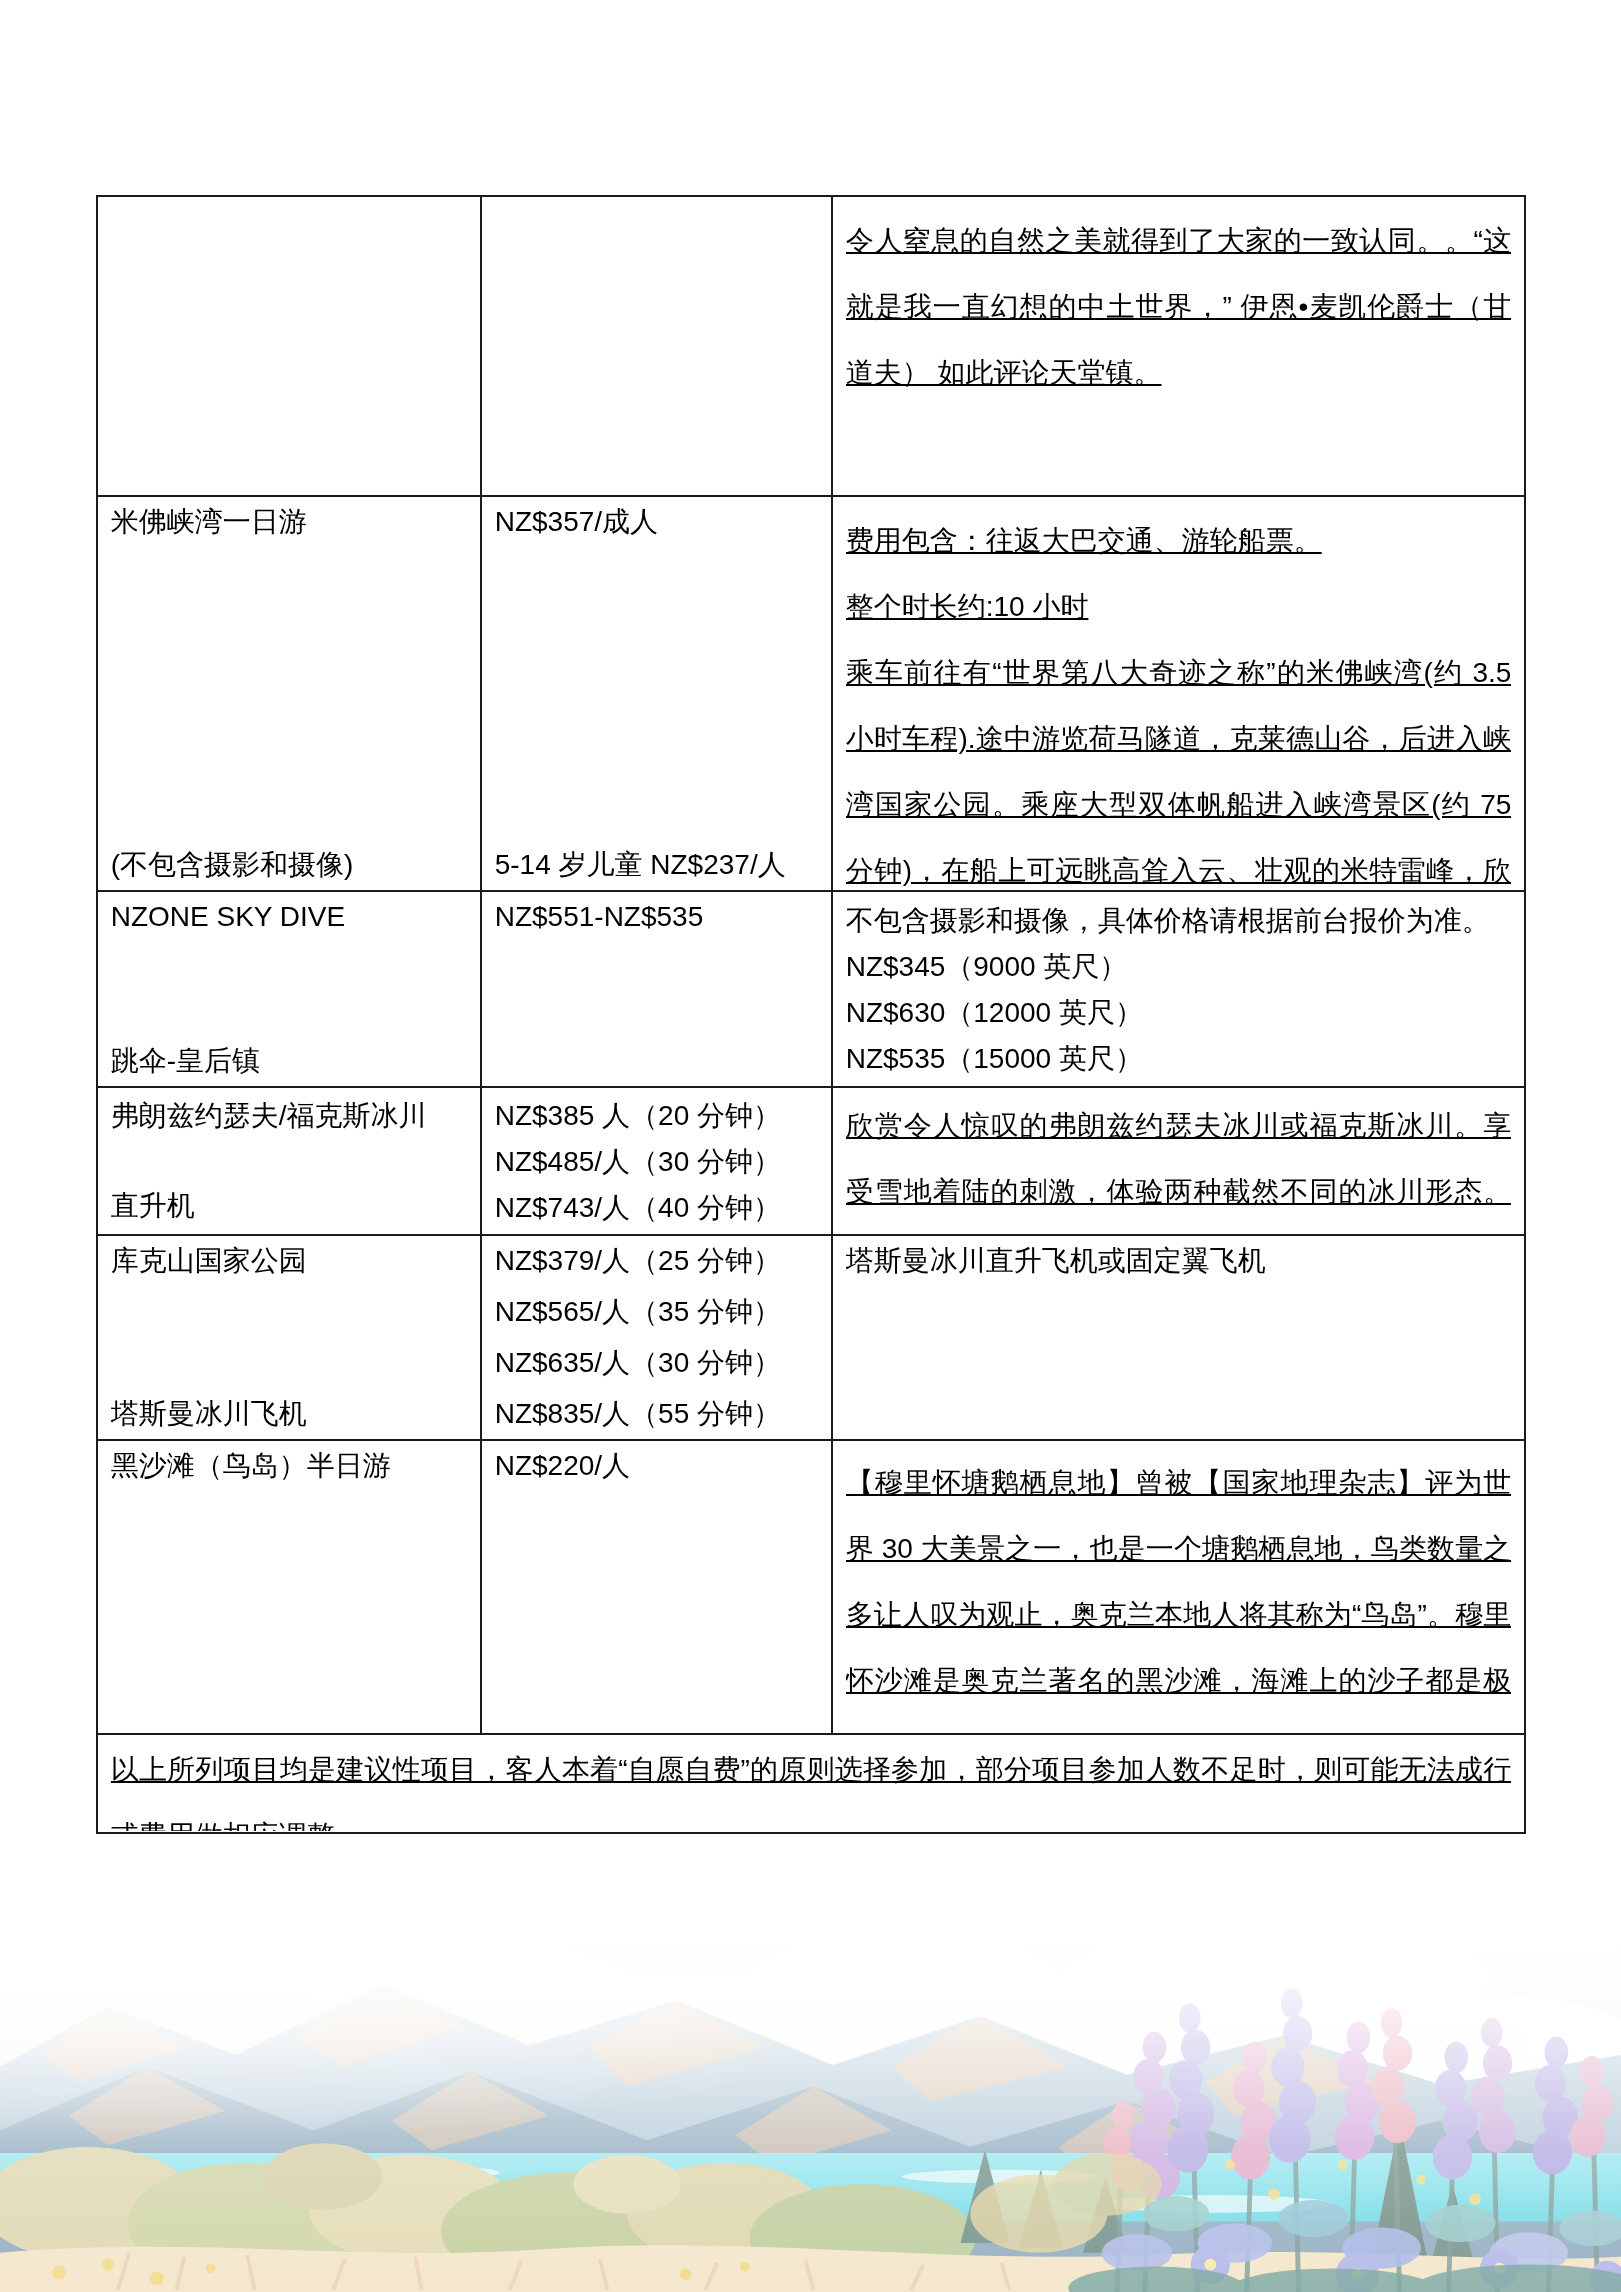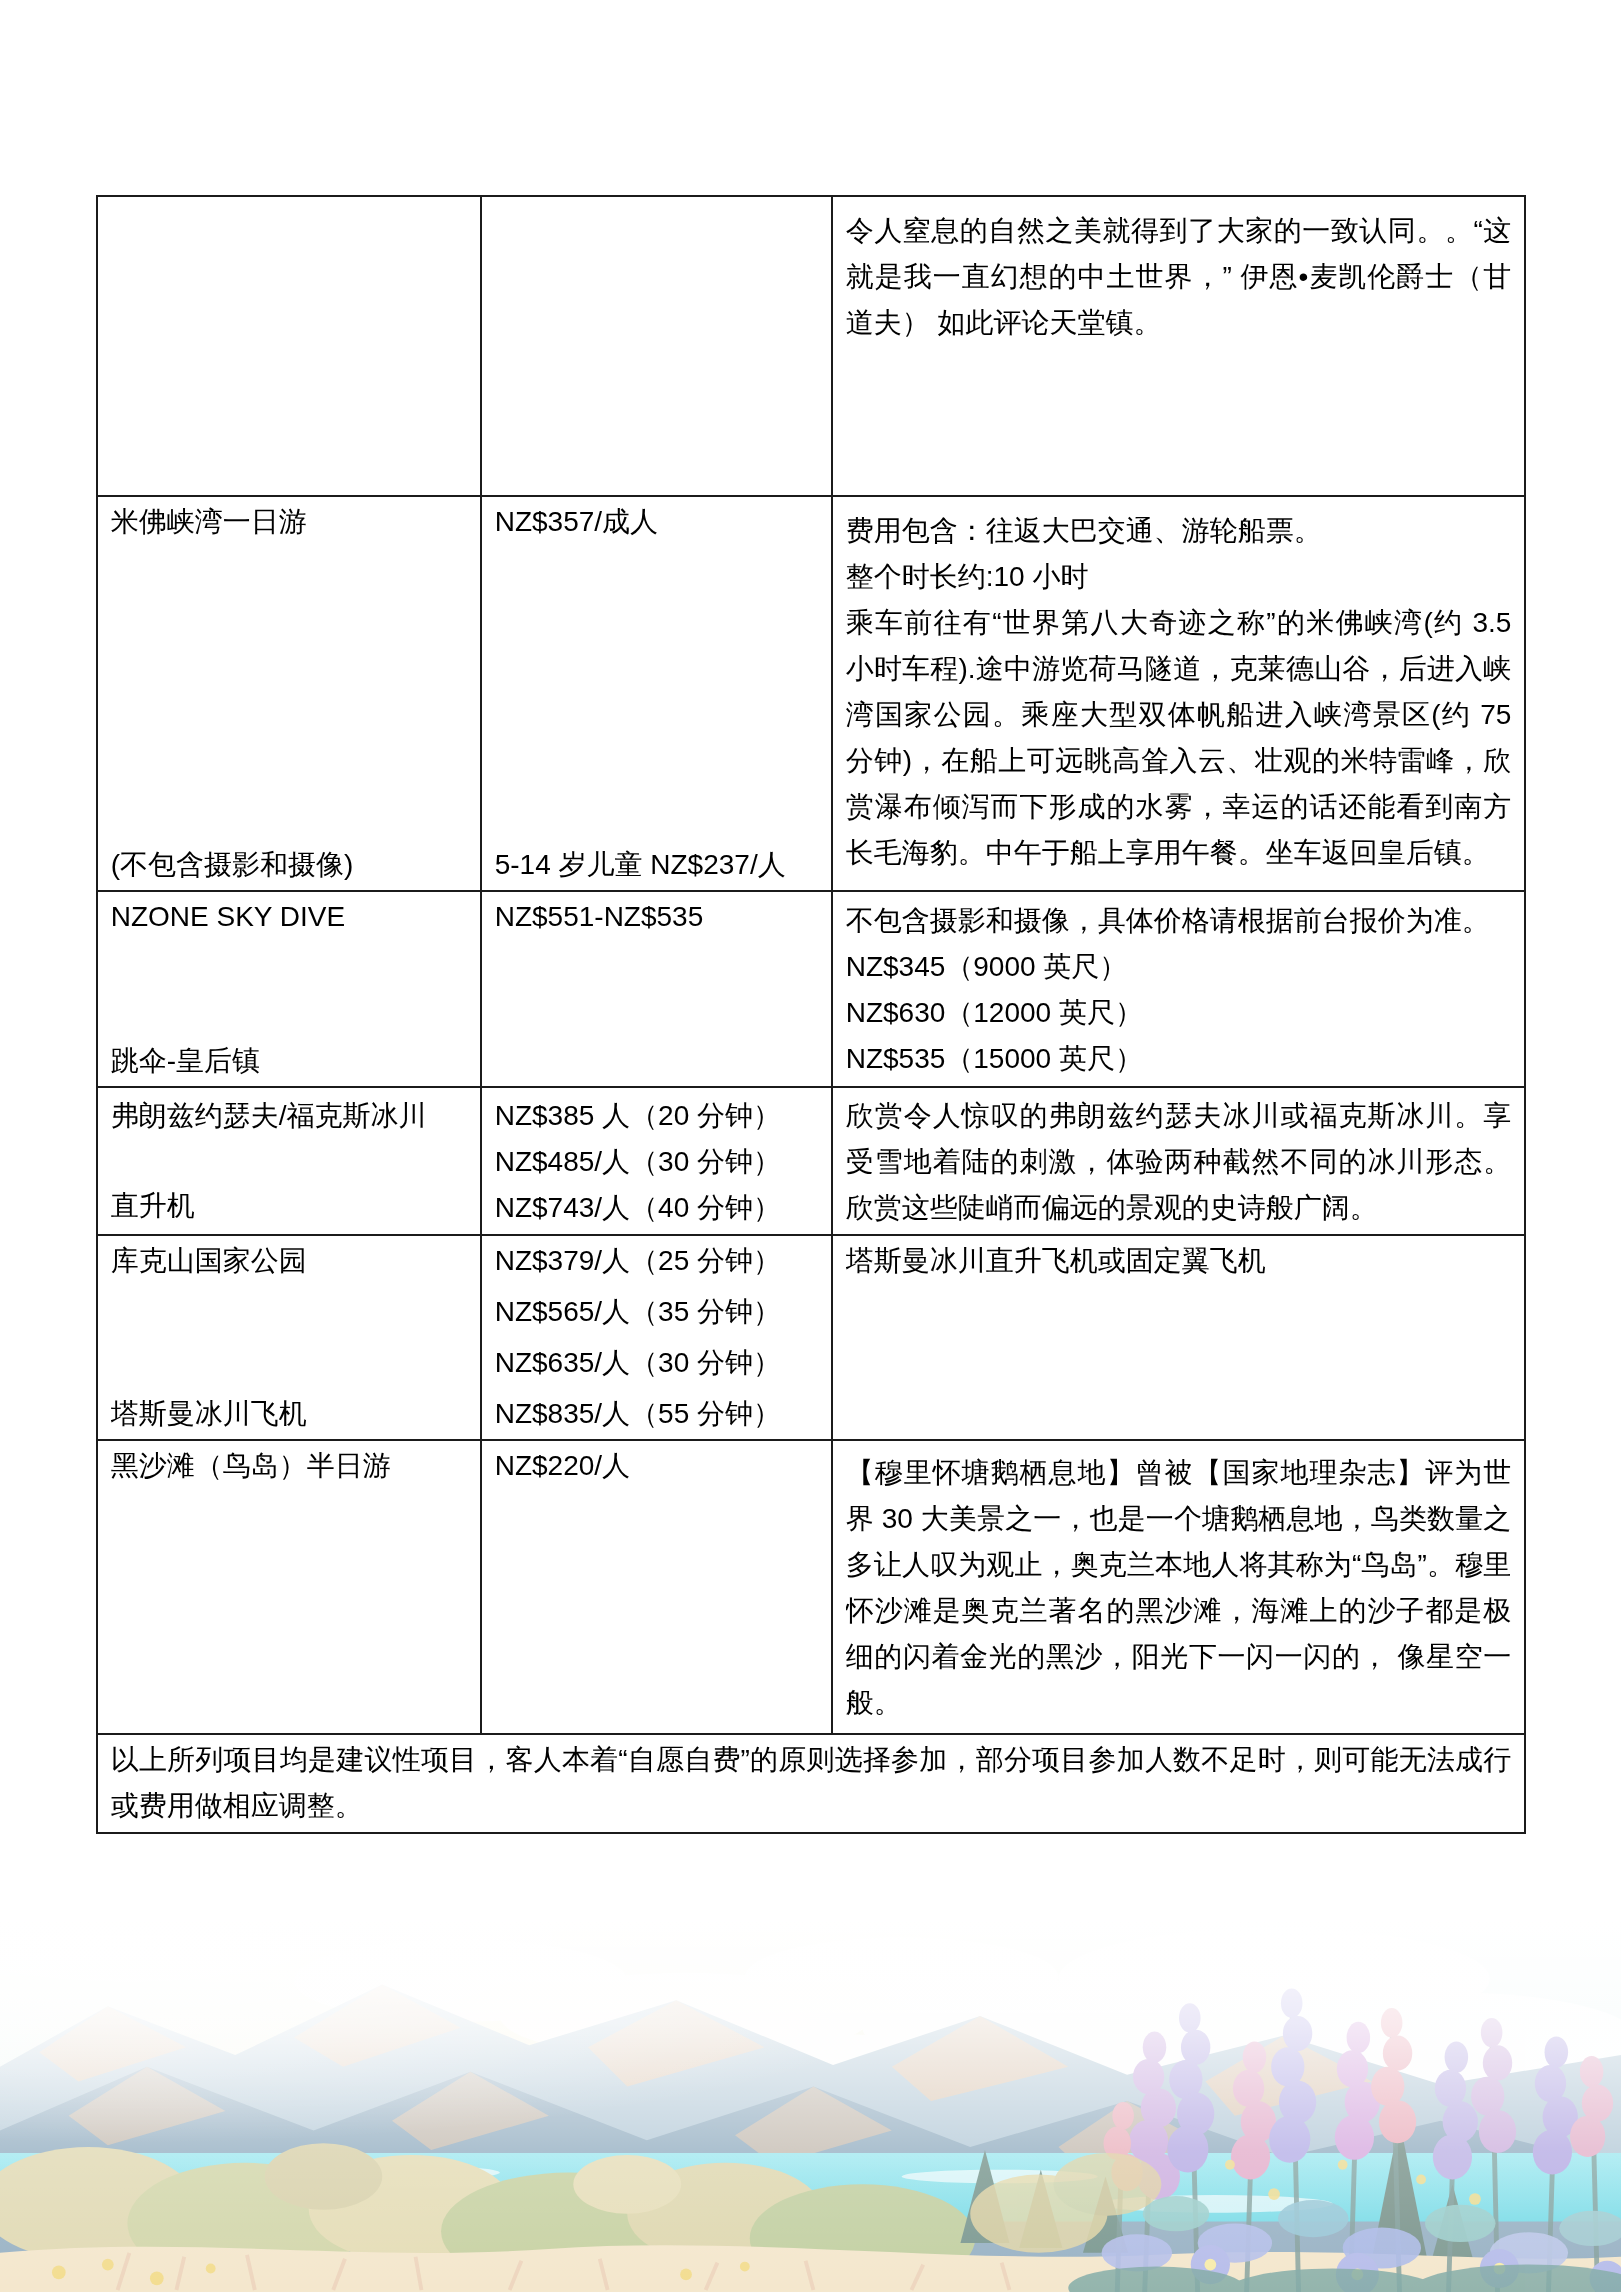--- a/index.html
+++ b/index.html
@@ -16,21 +16,21 @@
   }
   table.doc td{
     border:2px solid #1b1b1b;
     padding:0 12.7px;vertical-align:middle;overflow:hidden;
   }
   tr.footer-row td{border-top-width:2.9px;border-radius:21px;}
   .c{display:flex;flex-direction:column;overflow:hidden;}
   .mid{justify-content:space-between;}
   .top{justify-content:flex-start;padding-top:8.8px;}
   .ln{line-height:46px;white-space:nowrap;}
-  .para{line-height:46px;text-align:justify;text-justify:inter-ideograph;}
+  .para{line-height:66px;text-align:justify;text-justify:inter-ideograph;text-decoration:underline;}
   
   .art{position:absolute;left:0;top:1920px;width:1621px;height:372px;}
   .art svg{display:block;width:100%;height:100%;}
 </style>
 </head>
 <body>
 
 <table class="doc">
   <colgroup>
     <col style="width:384px">

